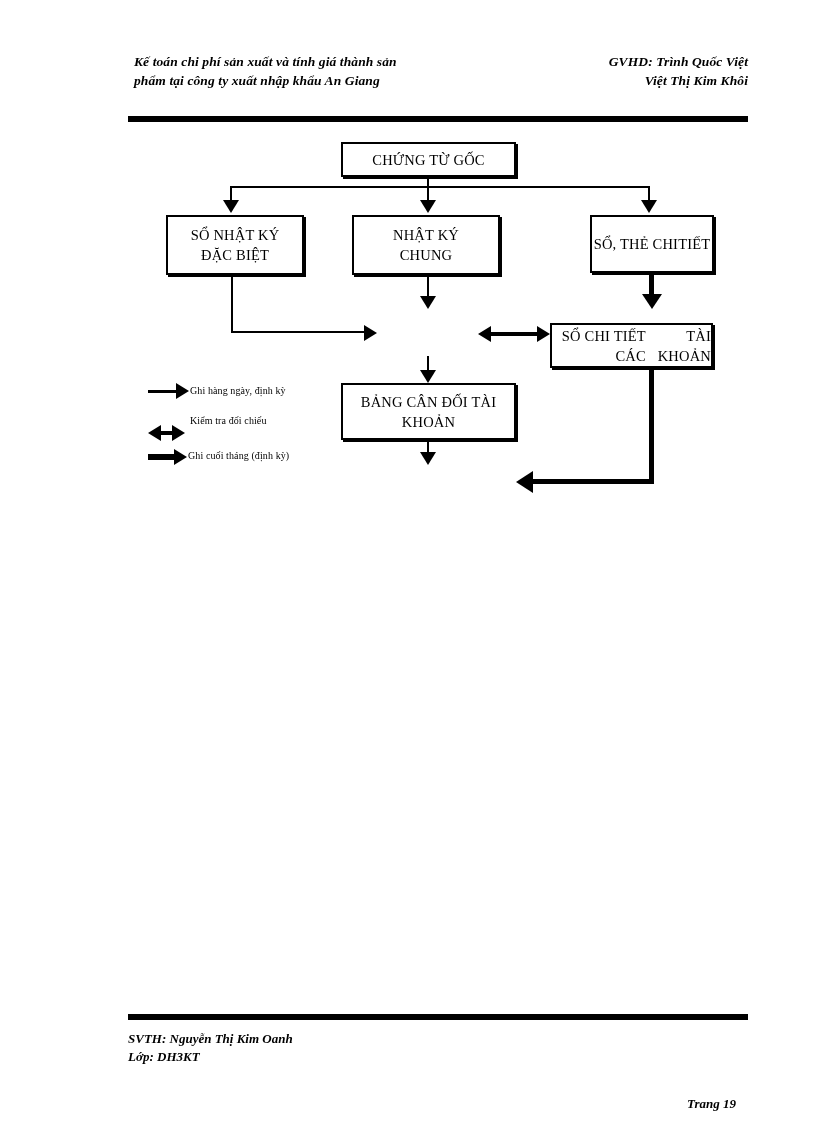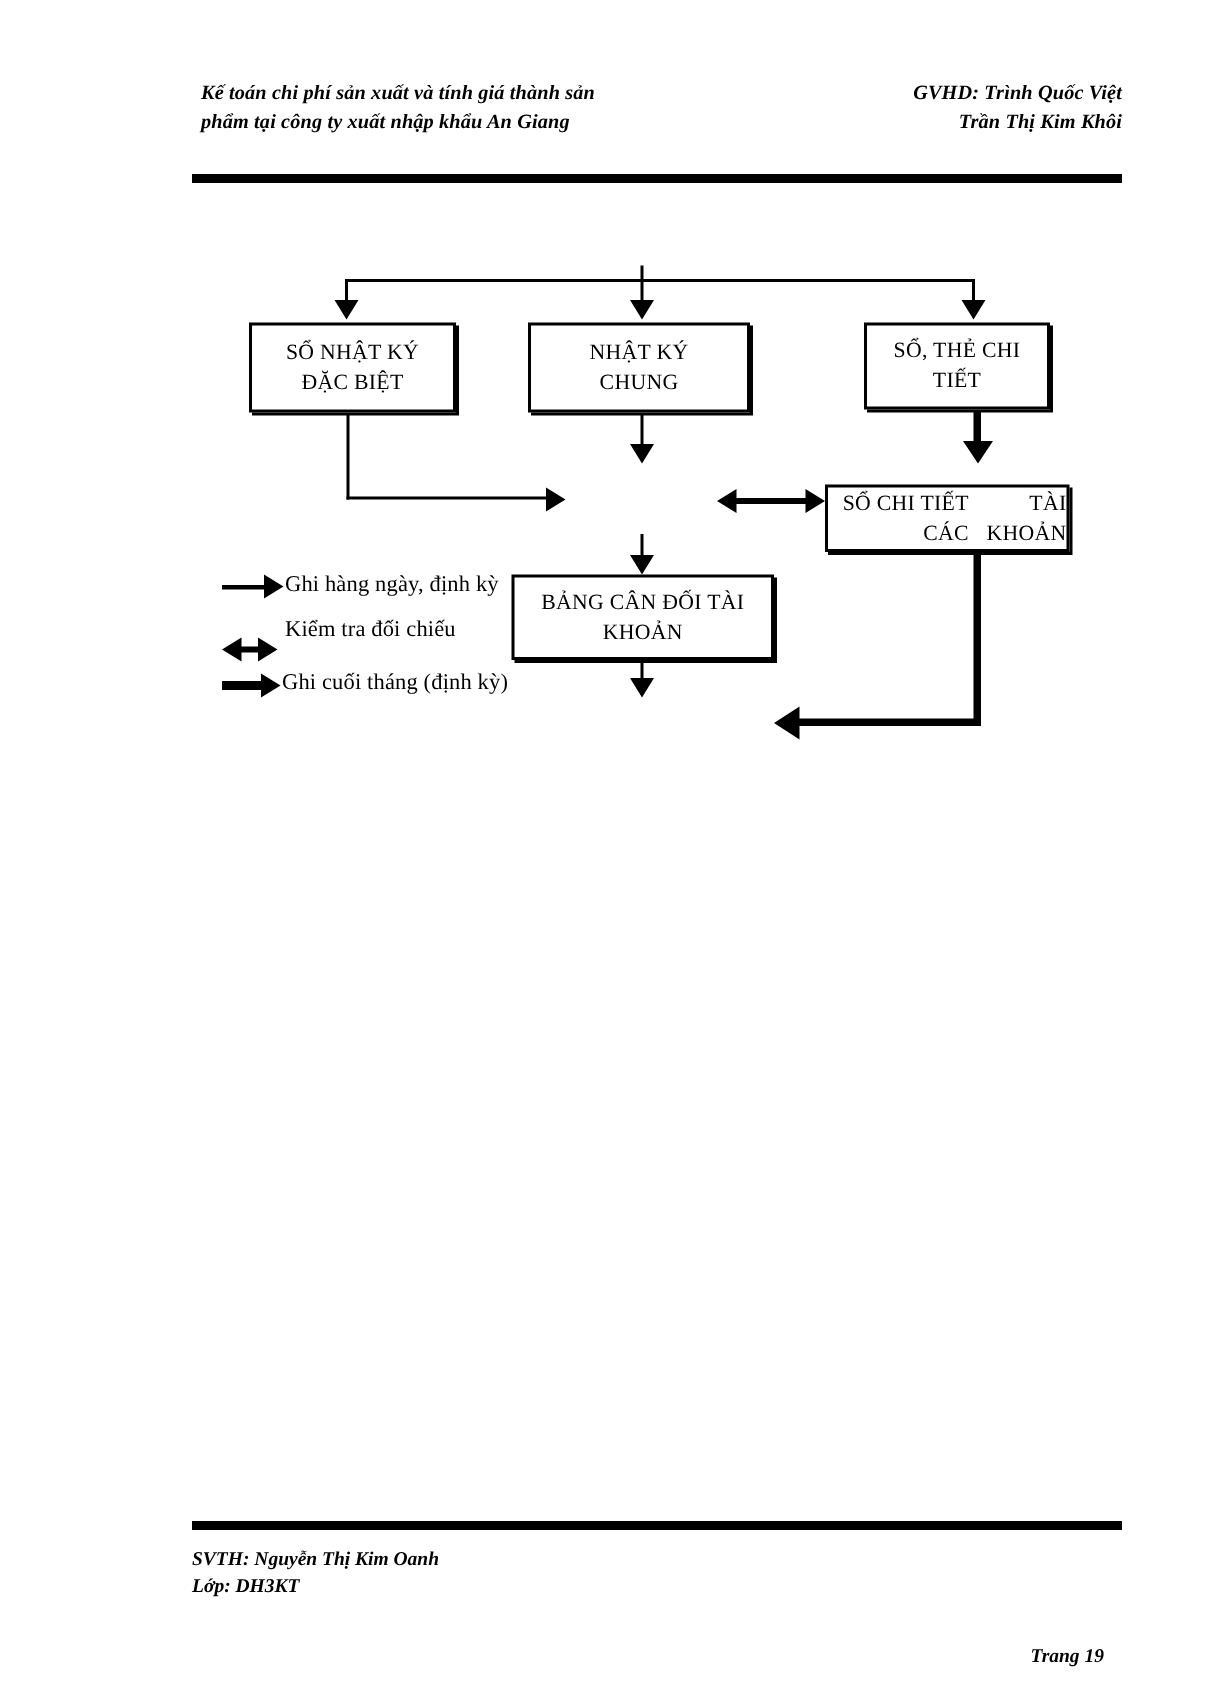--- a/index.html
+++ b/index.html
@@ -141,21 +141,21 @@
   
   .legend { position: absolute; left: 148px; top: 380px; width: 200px; }
   .legend-row {
     position: absolute;
     left: 0;
     height: 22px;
     white-space: nowrap;
   }
   .legend-text {
     position: absolute;
-    font-size: 15px;
+    font-size: 10px;
     line-height: 13px;
     letter-spacing: 0.1px;
   }
   .lg-shaft { position: absolute; background: #000; }
 
   
   .section-heading {
     position: absolute;
     left: 130px;
     top: 561px;
@@ -199,27 +199,30 @@
 
 <div class="page">
 
   <div class="header">
     <div class="hdr-left">
       <div>Kế toán chi phí sản xuất và tính giá thành sản</div>
       <div>phẩm tại công ty xuất nhập khẩu An Giang</div>
     </div>
     <div class="hdr-right">
       <div>GVHD: Trình Quốc Việt</div>
-      <div>Trần Thị Kim Khôi</div>
+      <div>Việt Thị Kim Khôi</div>
     </div>
   </div>
   <div class="rule-top"></div>
 
   <div class="chart">
 
+    <div class="node" style="left:341px; top:142px; width:175px; height:35px;">
+      <span>CHỨNG TỪ GỐC</span>
+    </div>
 
     <div class="ln thin-v" style="left:427px; top:177px; height:10px;"></div>
 
     <div class="ln thin-h" style="left:230px; top:186px; width:420px;"></div>
 
     <div class="ln thin-v" style="left:230px; top:186px; height:16px;"></div>
     <div class="ah down" style="left:223px; top:200px;"></div>
 
     <div class="ln thin-v" style="left:427px; top:186px; height:16px;"></div>
     <div class="ah down" style="left:420px; top:200px;"></div>
@@ -230,21 +233,21 @@
     <div class="node" style="left:352px; top:215px; width:148px; height:60px; flex-direction:column;">
       <span>NHẬT KÝ</span>
       <span>CHUNG</span>
     </div>
 
     <div class="node" style="left:166px; top:215px; width:138px; height:60px; flex-direction:column;">
       <span>SỔ NHẬT KÝ</span>
       <span>ĐẶC BIỆT</span>
     </div>
 
-    <div class="node" style="left:576px; top:215px; width:124px; height:58px; flex-direction:column;align-items:center;">
+    <div class="node" style="left:590px; top:215px; width:124px; height:58px; flex-direction:row;align-items:center;">
       <span>SỔ, THẺ CHI</span>
       <span>TIẾT</span>
     </div>
 
     <div class="ln thin-v" style="left:231px; top:275px; height:58px;"></div>
     <div class="ln thin-h" style="left:231px; top:331px; width:136px;"></div>
     <div class="ah right" style="left:364px; top:325px;"></div>
 
     <div class="ln thin-v" style="left:427px; top:275px; height:22px;"></div>
     <div class="ah down" style="left:420px; top:296px;"></div>

